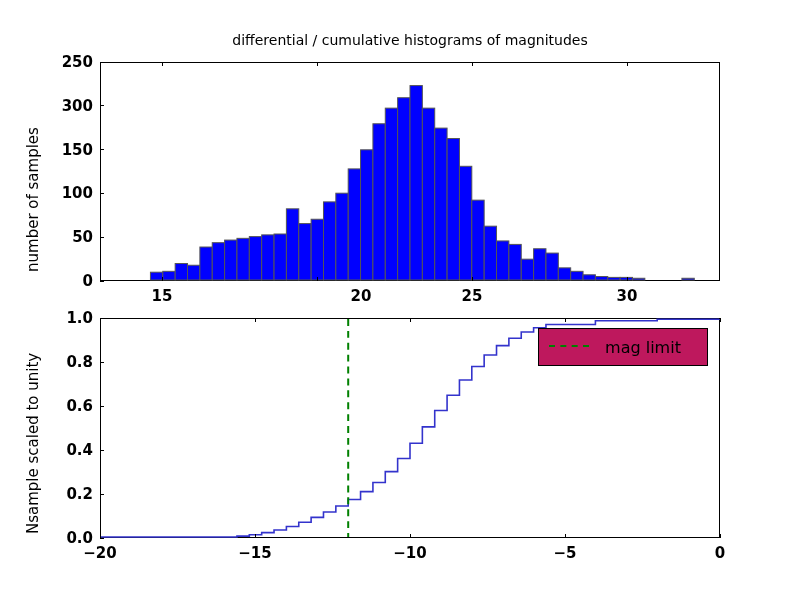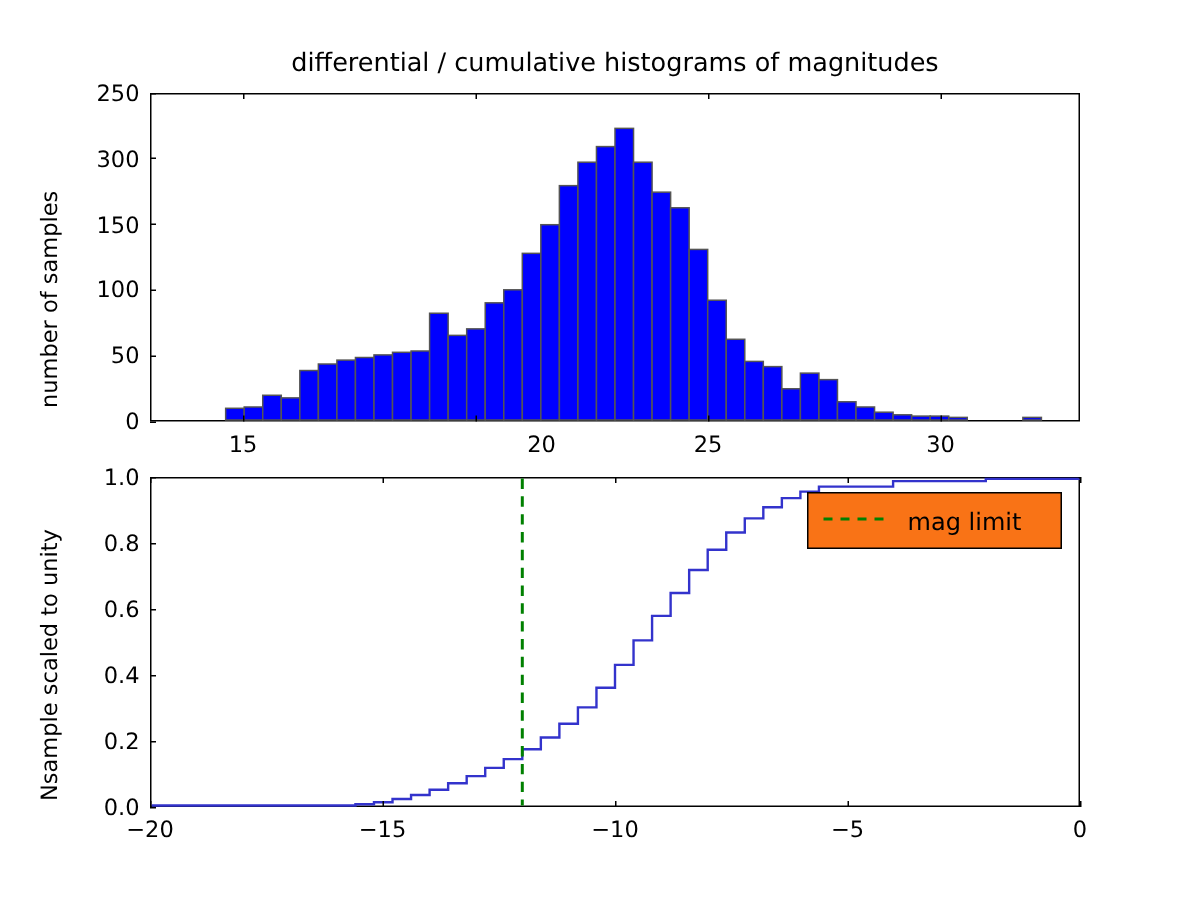--- a/index.html
+++ b/index.html
@@ -45,21 +45,21 @@
     height: 100%;
     display: block;
     overflow: visible;
   }
   .fig-title {
     position: absolute;
     left: 100px;
     top: 32px;
     width: 620px;
     text-align: center;
-    font-size: 17px;
+    font-size: 14px;
     color: #000000;
     white-space: nowrap;
   }
   .ylabel {
     position: absolute;
     transform-origin: 0 0;
     font-size: 15px;
     color: #000000;
     white-space: nowrap;
   }
@@ -81,38 +81,39 @@
     text-align: center;
     font-size: 15px;
     color: #000000;
     white-space: nowrap;
   }
   .tick-label {
     position: absolute;
     font-size: 15px;
     color: #000000;
     white-space: nowrap;
+    font-weight: bold;
   }
   .ytick-label {
     text-align: right;
     transform: translate(-100%, -50%);
   }
   .xtick-label {
     text-align: center;
     transform: translate(-50%, 0);
   }
   .tick-mark {
     position: absolute;
     background: #000000;
   }
   .legend-box {
     position: absolute;
     box-sizing: border-box;
     border: 1px solid #000000;
-    background: #f97316;
+    background: #be185d;
     left: 437px;
     top: 9px;
     width: 170px;
     height: 38px;
     display: flex;
     align-items: center;
     padding: 0 10px;
   }
   .legend-swatch {
     width: 40px;

